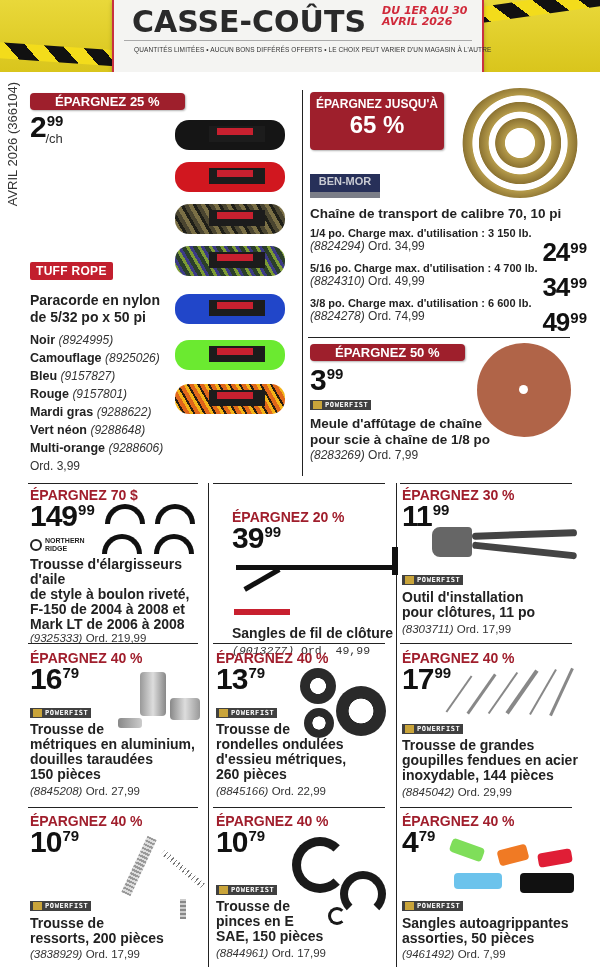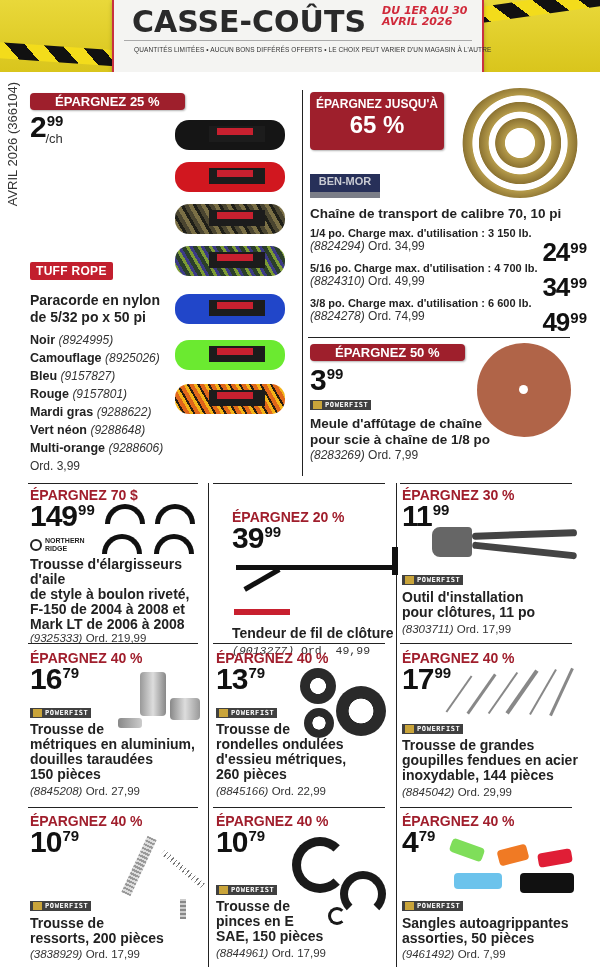--- a/index.html
+++ b/index.html
@@ -211,21 +211,21 @@
   <div class="save-red">ÉPARGNEZ 20 %</div>
   <div class="price" style="margin-top:-2px;">
       <span class="d">39</span>
       <span class="c">99</span>
     </div>
   <div style="position:absolute; left:4px; top:56px; width:160px; height:5px; background:#111;"></div>
   <div style="position:absolute; left:160px; top:38px; width:6px; height:28px; background:#111;"></div>
   <div style="position:absolute; left:10px; top:68px; width:40px; height:5px; background:#111; transform:rotate(-30deg);"></div>
   <div style="position:absolute; left:2px; top:100px; background:#c8202f; color:#c8202f; font-size:5px; width:56px; height:6px; overflow:hidden;">RED ROCK</div>
   <div class="name" style="position:absolute; left:0; top:117px;">
-      <div>Tendeur de fil de clôture</div>
+      <div>Sangles de fil de clôture</div>
     </div>
   <div class="meta" style="position:absolute; left:0; top:135px; font-size:11.5px;font-family:Liberation Mono, monospace;"><i>(9013277)</i> <span>Ord. 49,99</span></div>
 </div>
 
 <div class="cell" style="left:402px; top:487px; width:196px; height:155px;">
   <div class="save-red">ÉPARGNEZ 30 %</div>
   <div class="price" style="margin-top:-2px;">
       <span class="d">11</span>
       <span class="c">99</span>
     </div>

